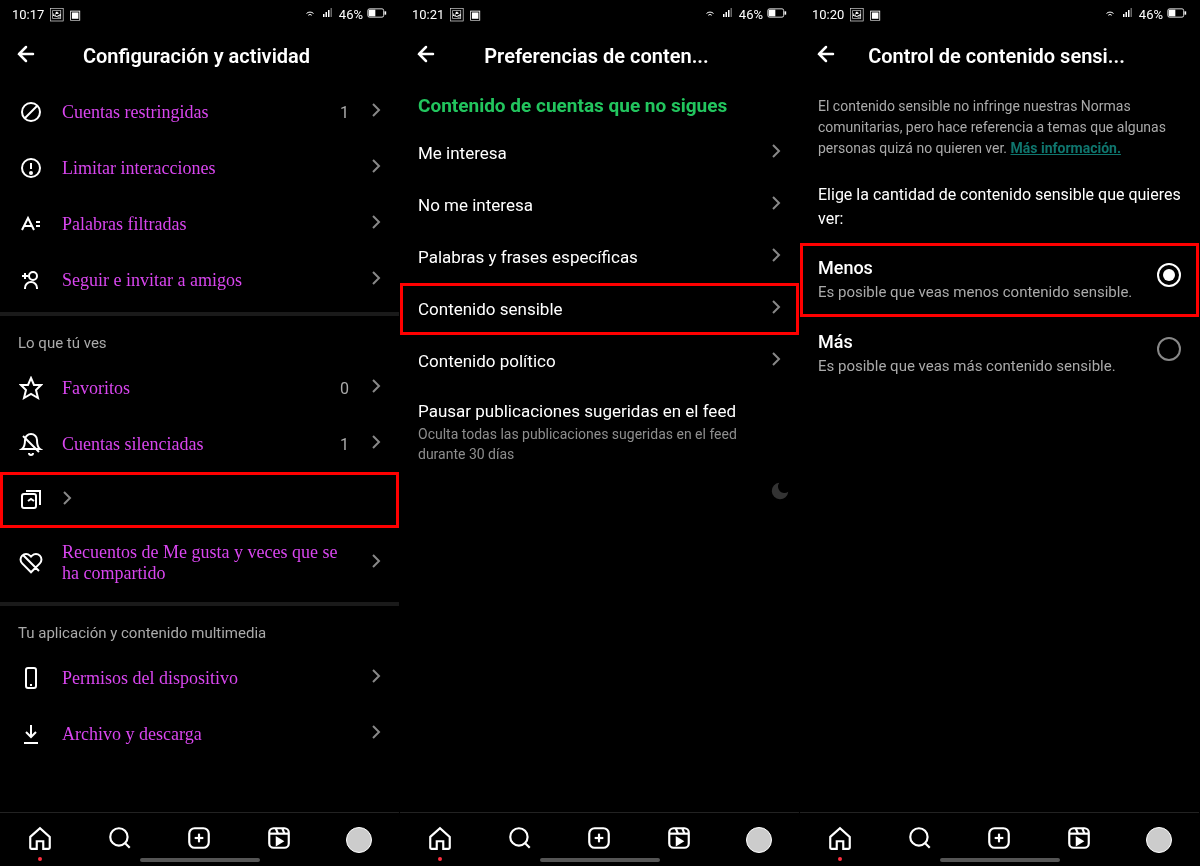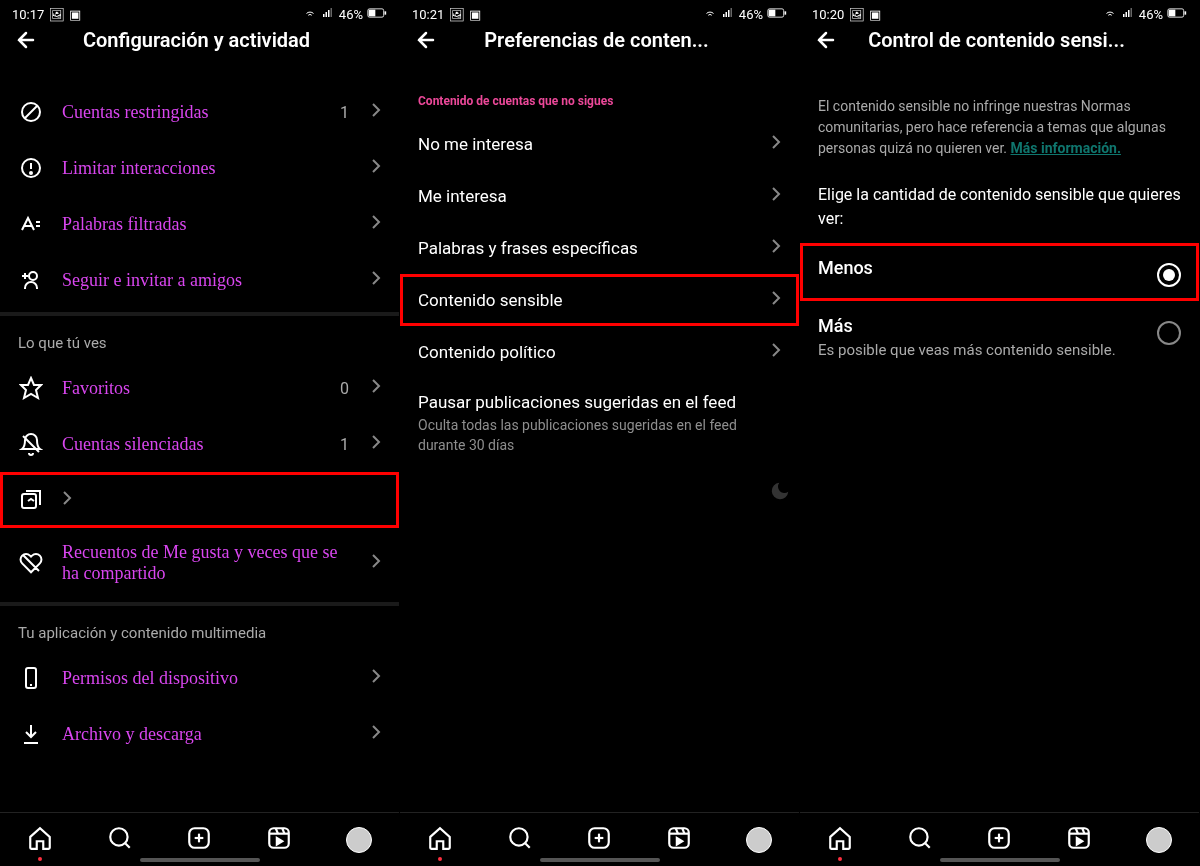--- a/index.html
+++ b/index.html
@@ -27,21 +27,21 @@
     justify-content: space-between;
     align-items: center;
     padding: 0 12px;
     font-size: 13px;
     color: #fff;
   }
   .status-left, .status-right { display: flex; align-items: center; gap: 4px; }
   .header {
     height: 56px;
     display: flex;
-    align-items: flex-start;
+    align-items: center;
     padding: 0 14px;
   }
   .back-arrow { flex-shrink: 0; }
   .header-title {
     font-size: 20px;
     font-weight: 600;
     color: #fff;
     white-space: nowrap;
     overflow: hidden;
     text-overflow: ellipsis;
@@ -66,23 +66,23 @@
     background: #1a1a1a;
     margin: 4px 0;
   }
   .section-title {
     padding: 14px 18px 8px;
     font-size: 15px;
     color: #aaa;
   }
   .sub-title {
     padding: 10px 18px;
-    font-size: 12px;
+    font-size: 19px;
     font-weight: 700;
-    color: #ec4899;
+    color: #22c55e;
   }
   .row2 {
     display: flex;
     align-items: center;
     justify-content: space-between;
     padding: 16px 18px;
     font-size: 17px;
   }
   .row2-col {
     display: flex;
@@ -411,27 +411,27 @@
           <path d="M19 12H5M12 19l-7-7 7-7"></path>
         </svg>
     </span>
     <div class="header-title">Preferencias de conten...</div>
   </div>
 
   <div class="body">
     <div class="sub-title">Contenido de cuentas que no sigues</div>
 
     <div class="row2">
+      <span>Me interesa</span>
+      <span class="chev"><svg width="10" height="16" viewBox="0 0 10 16" fill="none" stroke="#888" stroke-width="2">
+            <path d="M2 2l6 6-6 6"></path>
+          </svg></span>
+    </div>
+    <div class="row2">
       <span>No me interesa</span>
-      <span class="chev"><svg width="10" height="16" viewBox="0 0 10 16" fill="none" stroke="#888" stroke-width="2">
-            <path d="M2 2l6 6-6 6"></path>
-          </svg></span>
-    </div>
-    <div class="row2">
-      <span>Me interesa</span>
       <span class="chev"><svg width="10" height="16" viewBox="0 0 10 16" fill="none" stroke="#888" stroke-width="2">
             <path d="M2 2l6 6-6 6"></path>
           </svg></span>
     </div>
     <div class="row2">
       <span>Palabras y frases específicas</span>
       <span class="chev"><svg width="10" height="16" viewBox="0 0 10 16" fill="none" stroke="#888" stroke-width="2">
             <path d="M2 2l6 6-6 6"></path>
           </svg></span>
     </div>
@@ -529,20 +529,21 @@
   <div class="body">
     <div class="info-text">
       <span>El contenido sensible no infringe nuestras Normas comunitarias, pero hace referencia a temas que algunas personas quizá no quieren ver. </span><span class="info-link">Más información.</span>
     </div>
 
     <div class="info-text" style="color:#fff;font-size:16px;">Elige la cantidad de contenido sensible que quieres ver:</div>
 
     <div class="radio-row hl">
       <div class="txt">
         <div class="rt">Menos</div>
+        <div class="rd">Es posible que veas menos contenido sensible.</div>
       </div>
       <div class="radio-ring selected"></div>
     </div>
 
 
     <div class="radio-row">
       <div class="txt">
         <div class="rt">Más</div>
         <div class="rd">Es posible que veas más contenido sensible.</div>
       </div>

